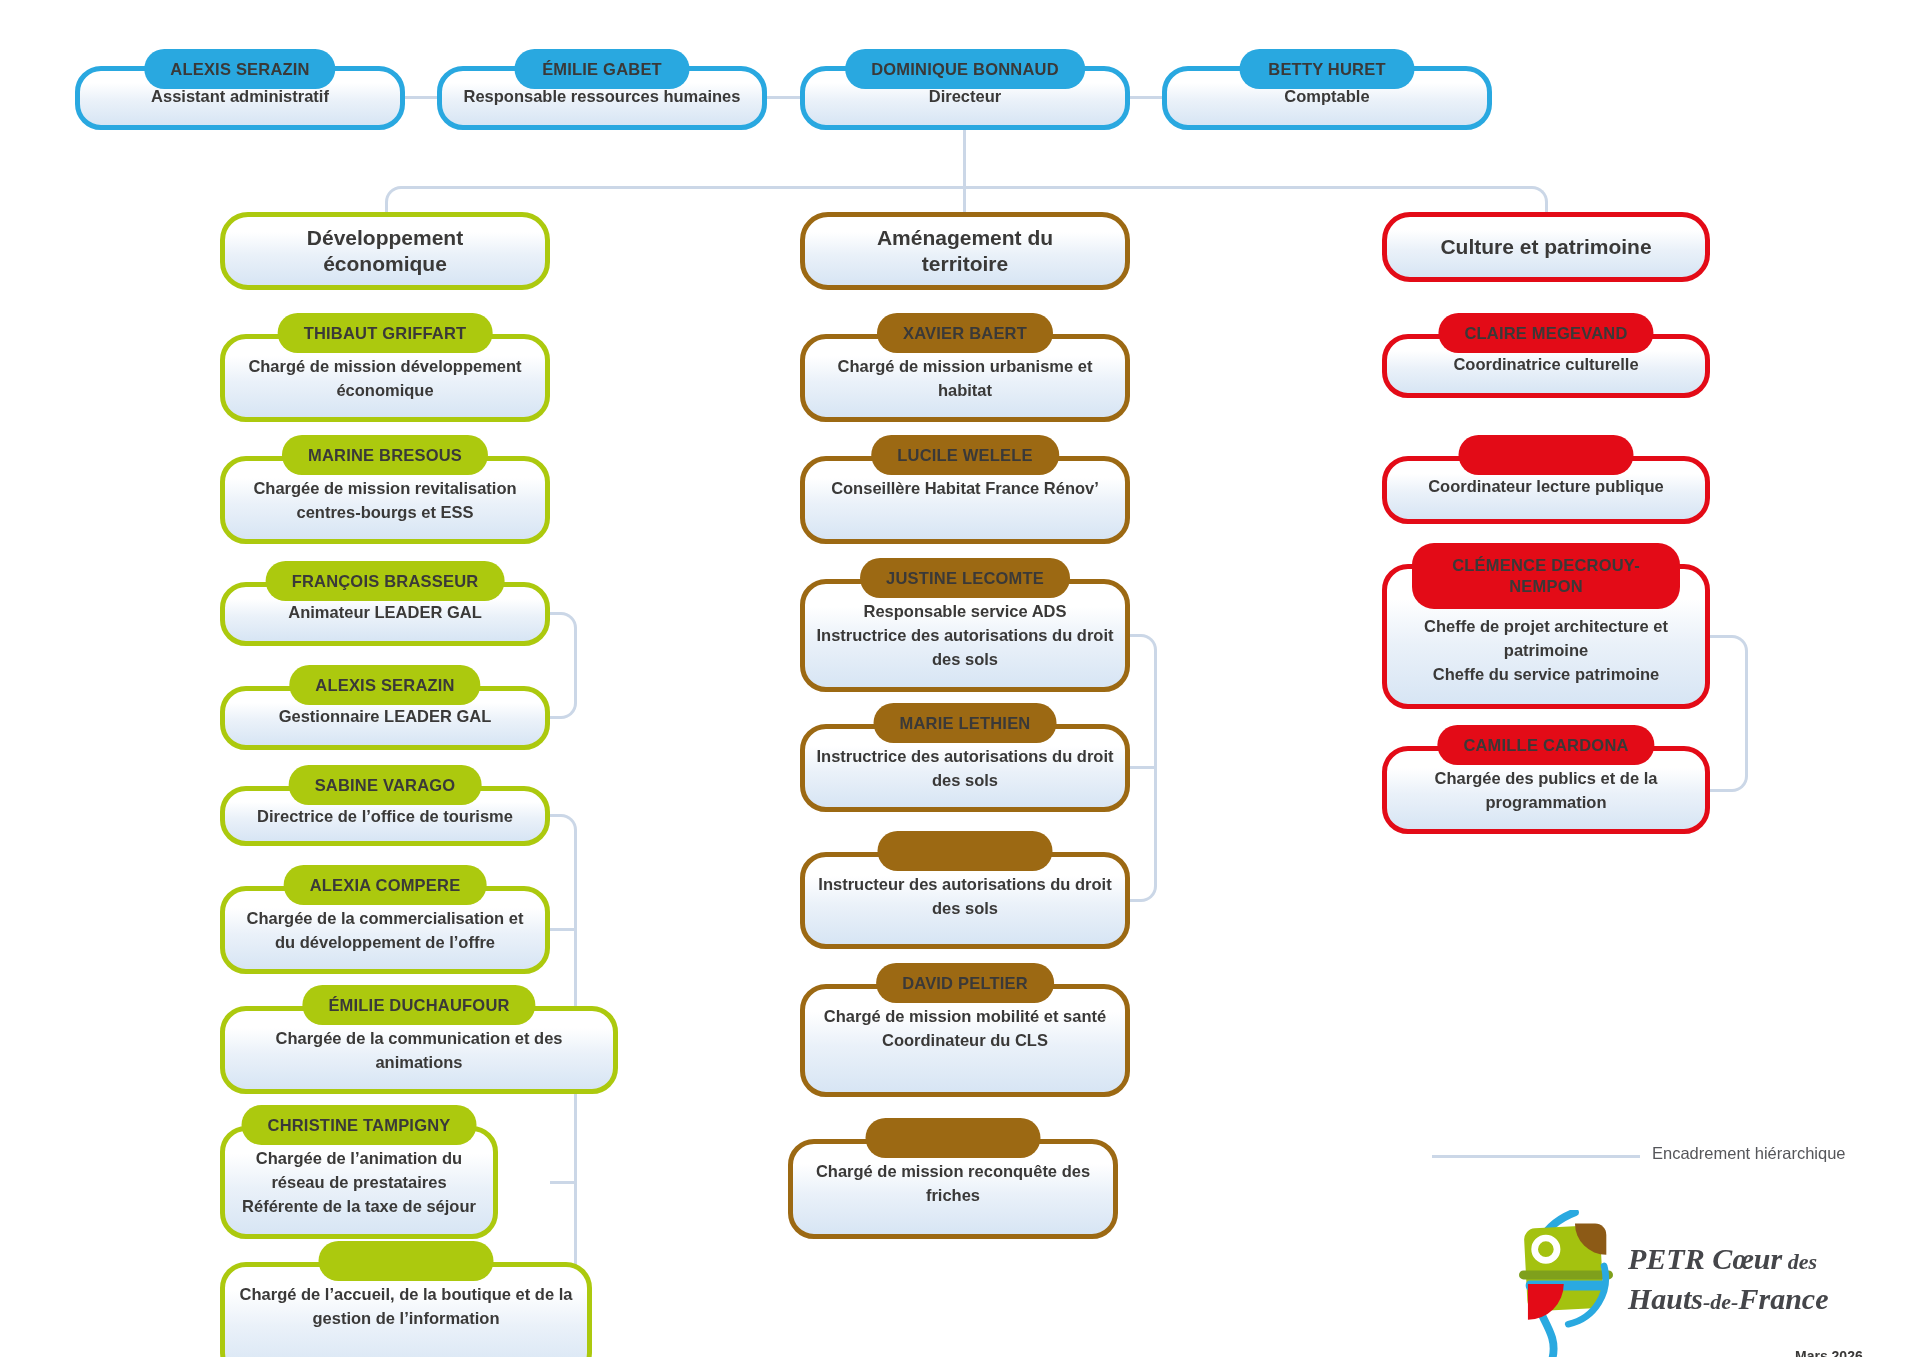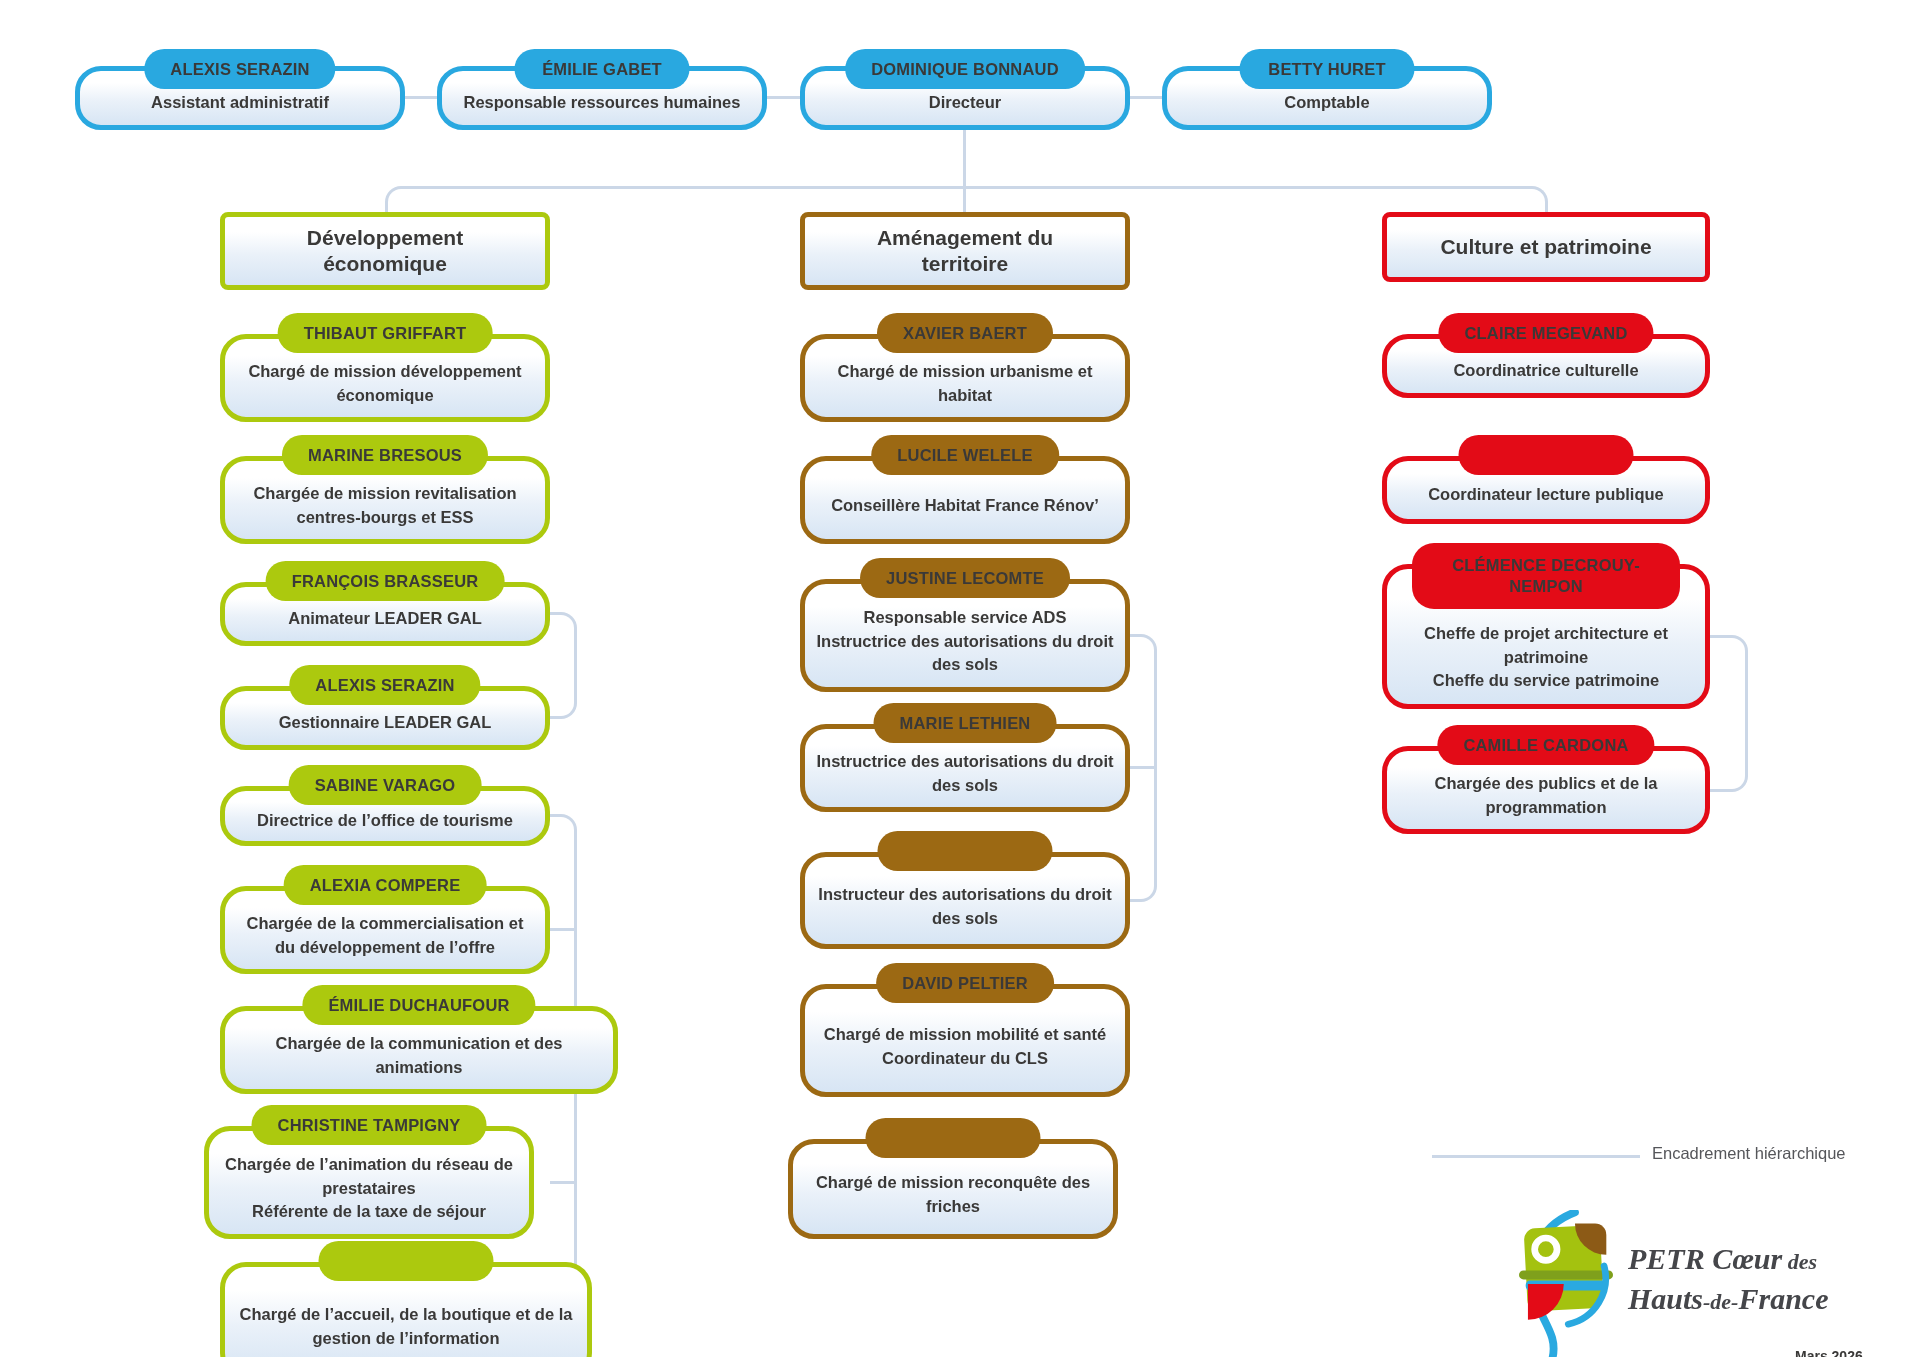--- a/index.html
+++ b/index.html
@@ -20,25 +20,25 @@
   .c-red  {border-color:#E30B17;}
   .c-blue  .pill{background:#29A8E0;}
   .c-green .pill{background:#ACC90E;}
   .c-brown .pill{background:#9C6913;}
   .c-red   .pill{background:#E30B17;}
   .pill{position:absolute;top:-26px;left:50%;transform:translateX(-50%);
         height:40px;min-width:175px;border-radius:22px;display:flex;align-items:center;justify-content:center;
         padding:0 26px;box-sizing:border-box;white-space:nowrap;}
   .pill-txt{font-size:16.5px;font-weight:bold;letter-spacing:.2px;color:#3A3938;}
   .pill.two{height:66px;width:268px;white-space:normal;text-align:center;line-height:1.3;}
-  .role{position:absolute;inset:0;display:flex;flex-direction:column;align-items:center;justify-content:center;
+  .role{position:absolute;inset:0;display:flex;flex-direction:column;align-items:center;justify-content:flex-start;
         padding:16px 10px 4px 10px;box-sizing:border-box;text-align:center;
         font-size:16.5px;font-weight:bold;line-height:1.45;}
   .role.deep{padding-top:46px;}
-  .header{display:flex;align-items:center;justify-content:center;border-radius:8px;}
+  .header{display:flex;align-items:center;justify-content:center;border-radius:28px;}
   .htxt{font-size:21px;font-weight:bold;text-align:center;line-height:1.25;padding:0 30px;}
   
   .legend-label{position:absolute;left:1652px;top:1110px;font-size:16.5px;color:#55565A;}
   .date{position:absolute;left:1795px;top:1314px;font-size:14px;font-weight:bold;color:#3A3938;}
   .logo-text{position:absolute;left:1628px;top:1206px;font-family:"Liberation Serif",serif;
              font-style:italic;font-weight:bold;color:#45464A;font-size:30px;line-height:37px;white-space:nowrap;}
   .logo-text .sm{font-size:22px;}
   .logo-svg{position:absolute;left:1510px;top:1176px;}
 </style>
 </head>
@@ -158,21 +158,21 @@
       </div>
   </div>
   <div class="obox c-green" style="left:220px;top:972px;width:398px;height:88px;">
     <div class="pill">
         <span class="pill-txt">ÉMILIE DUCHAUFOUR</span>
       </div>
     <div class="role">
         <div>Chargée de la communication et des animations</div>
       </div>
   </div>
-  <div class="obox c-green" style="left:204px;top:1092px;width:330px;height:113px;">
+  <div class="obox c-green" style="left:220px;top:1092px;width:278px;height:113px;">
     <div class="pill">
         <span class="pill-txt">CHRISTINE TAMPIGNY</span>
       </div>
     <div class="role">
       <div>Chargée de l’animation du réseau de prestataires</div>
       <div>Référente de la taxe de séjour</div>
     </div>
   </div>
   <div class="obox c-green" style="left:220px;top:1228px;width:372px;height:117px;">
     <div class="pill">

